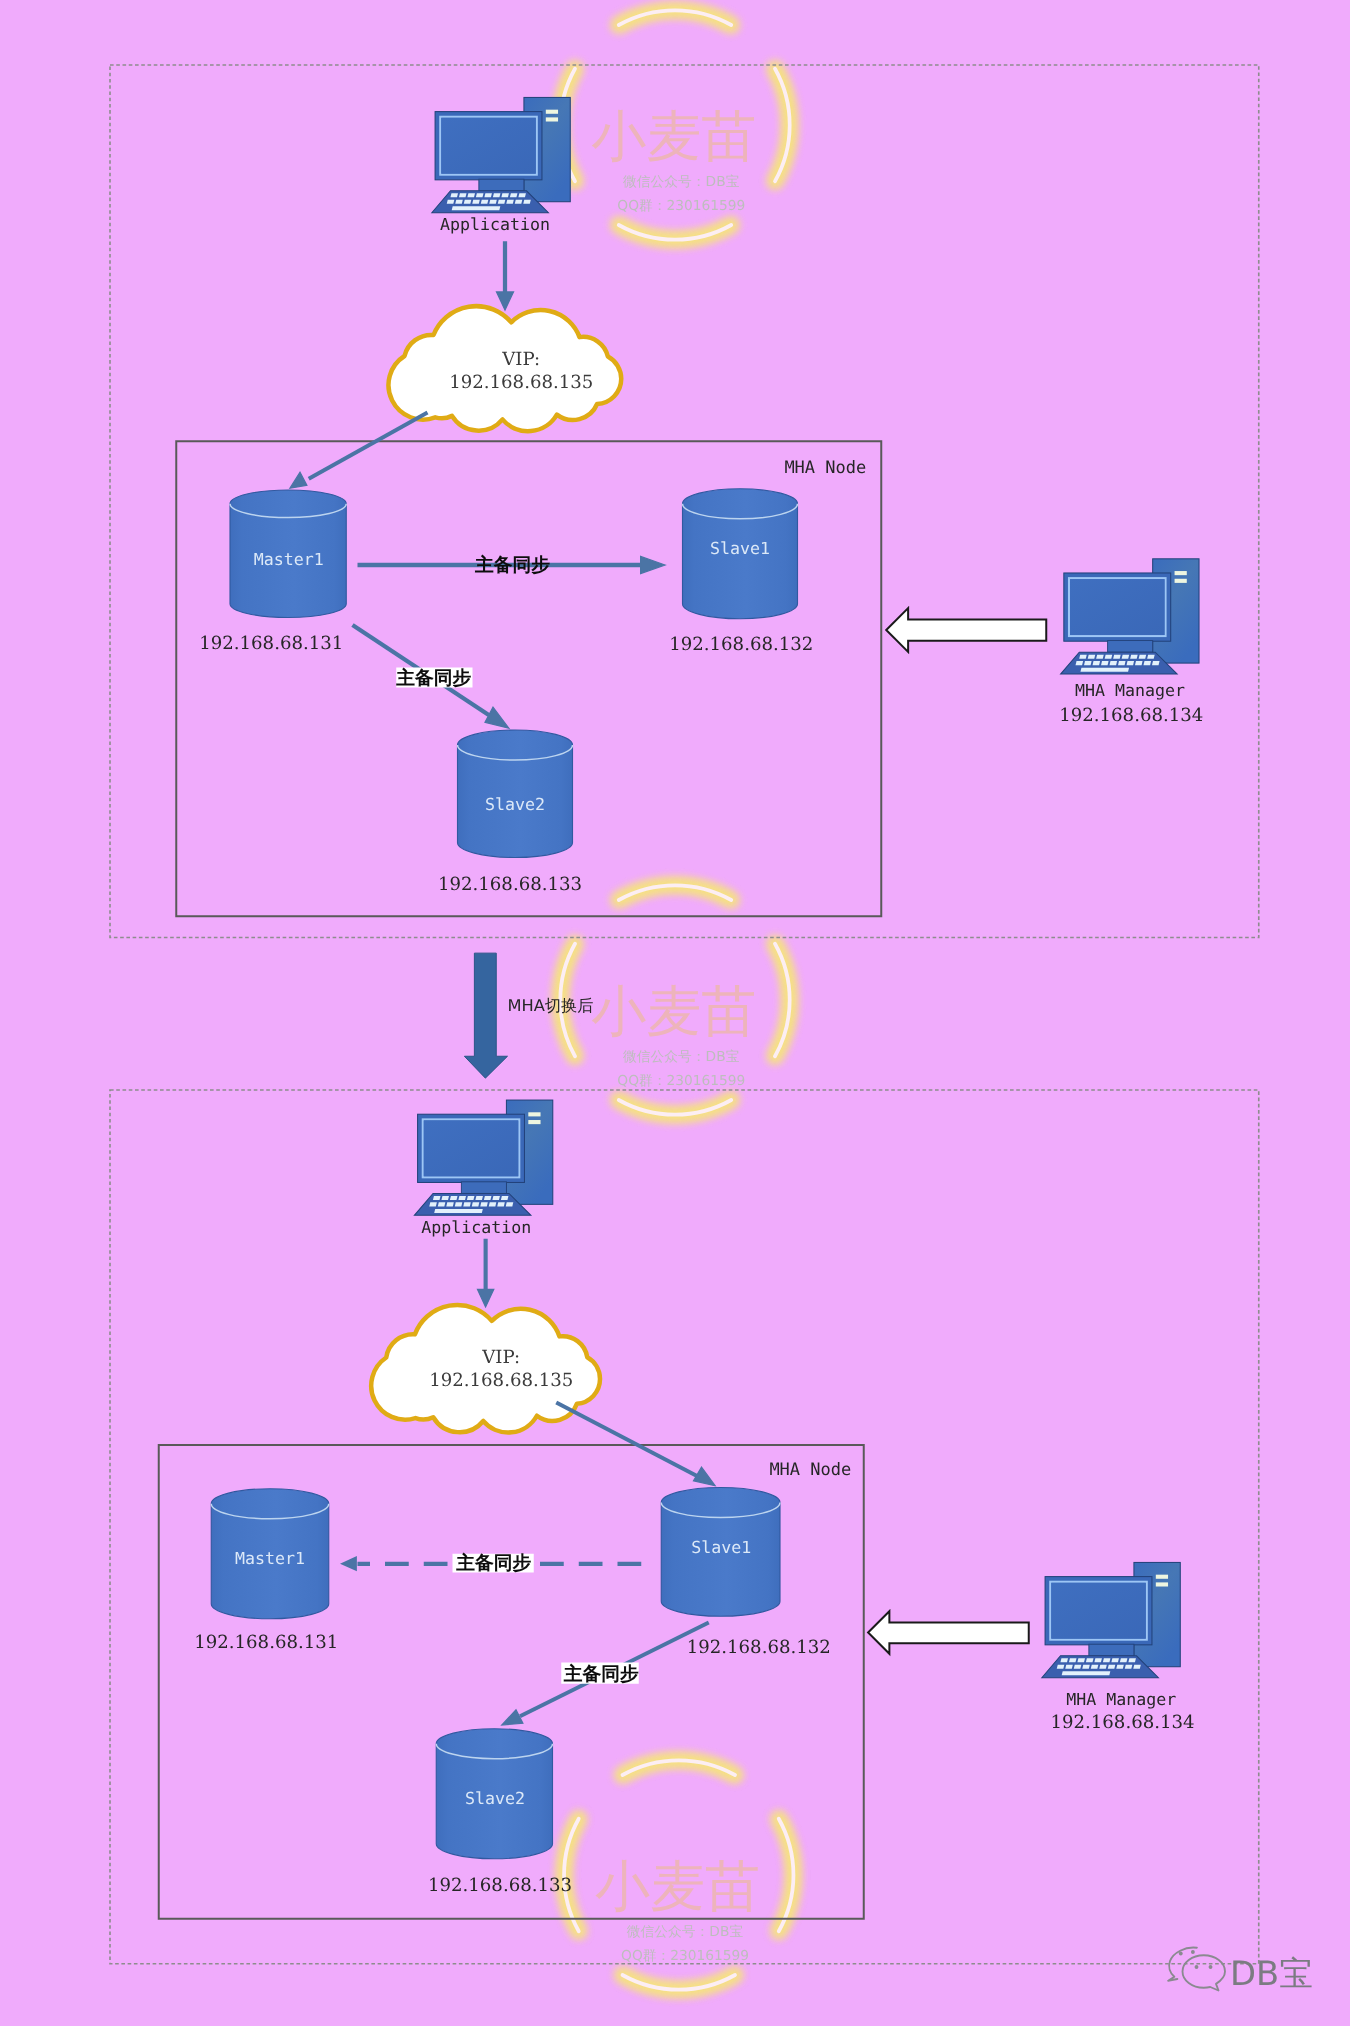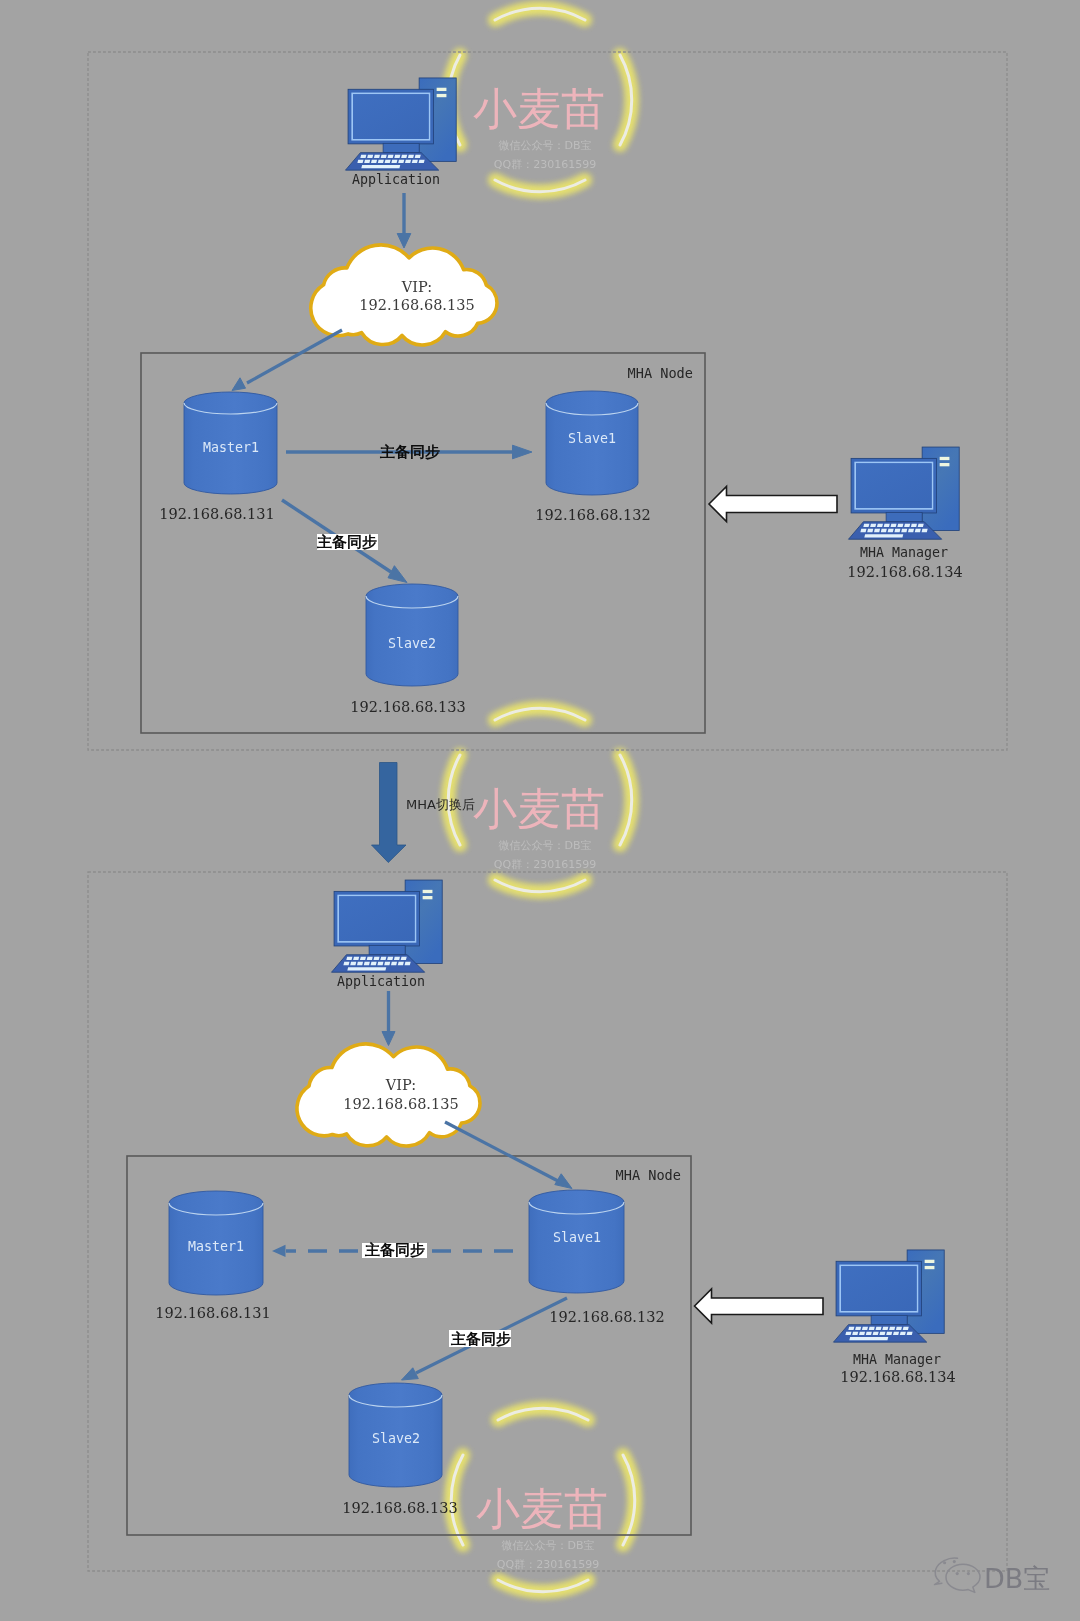--- a/index.html
+++ b/index.html
@@ -1,19 +1,19 @@
 <!DOCTYPE html>
 <html><head>
 <meta charset="utf-8">
 <title>MHA</title>
 <style>
   html,body{margin:0;padding:0;background:#ffffff;}
   body{width:1080px;height:1621px;position:relative;overflow:hidden;
        font-family:"DejaVu Sans Mono",monospace;}
-  #stage{position:absolute;left:0;top:0;width:1080px;height:1621px;background:#a3a3a3;text-decoration:underline;}
+  #stage{position:absolute;left:0;top:0;width:1080px;height:1621px;background:#f0abfc;text-decoration:underline;}
   svg{overflow:visible;display:block;}
   text{white-space:pre;}
 </style>
 </head>
 <body>
 
 <div id="stage">
 <svg width="1080" height="1621" viewBox="0 0 1080 1621" xmlns="http://www.w3.org/2000/svg">
   <defs>
     <linearGradient id="monGrad" x1="0" y1="0" x2="1" y2="1">

